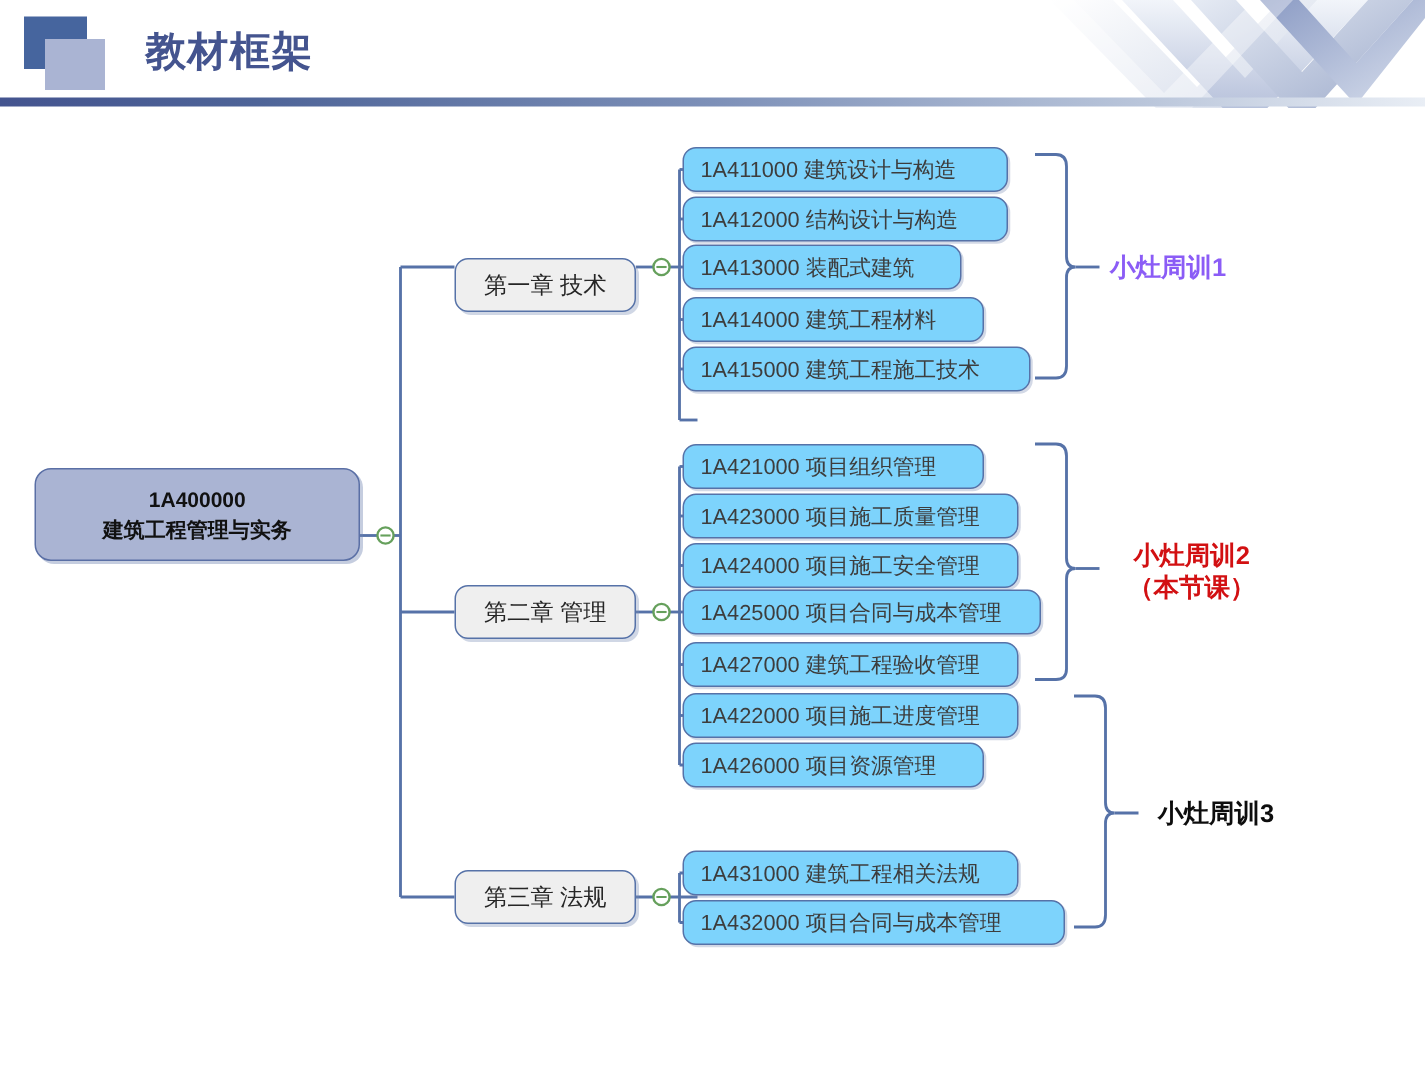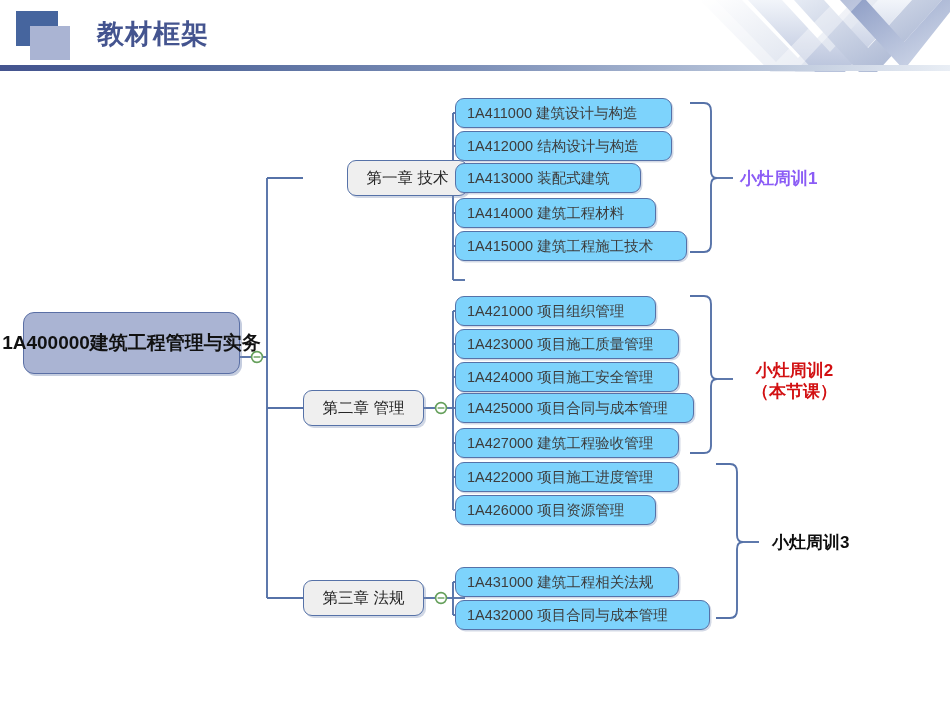--- a/index.html
+++ b/index.html
@@ -69,22 +69,22 @@
     justify-content:center;
     font-size:15.5px;color:#262626;
     box-shadow:2px 2px 0 rgba(120,140,180,.35);
   }
   .node.root{
     border:1.8px solid #5a6fa5;
     background:#aab4d3;
     border-radius:11px;
     justify-content:center;
     text-align:center;
-    flex-direction:row;
-    font-size:19px;font-weight:bold;color:#111;
+    flex-direction:column;
+    font-size:14px;font-weight:bold;color:#111;
     line-height:1.45;
     box-shadow:2px 2px 0 rgba(110,130,175,.4);
   }
   .grp-label{
     position:absolute;
     font-size:17px;font-weight:bold;
     white-space:nowrap;text-align:center;
     line-height:1.25;
   }
 </style>
@@ -194,21 +194,21 @@
         <circle cx="441" cy="526" r="5.4" fill="#ffffff" stroke="#66a05c" stroke-width="1.6"></circle>
         <line x1="437.6" y1="526" x2="444.4" y2="526" stroke="#66a05c" stroke-width="1.4"></line>
       </g>
     </svg>
 
     <div class="node root" style="left:23px;top:240px;width:217px;height:62px;">
       <span>1A400000</span>
       <span>建筑工程管理与实务</span>
     </div>
 
-    <div class="node chapter" style="left:303px;top:88px;width:121px;height:36px;margin-left:44px;">
+    <div class="node chapter" style="left:303px;top:100px;width:121px;height:36px;">
       <span>第一章 技术</span>
     </div>
     <div class="node chapter" style="left:303px;top:508px;width:121px;height:36px;">
       <span>第三章 法规</span>
     </div>
     <div class="node chapter" style="left:303px;top:318px;width:121px;height:36px;">
       <span>第二章 管理</span>
     </div>
 
     <div class="node leaf" style="left:455px;top:26px;width:217px;height:30px;">

